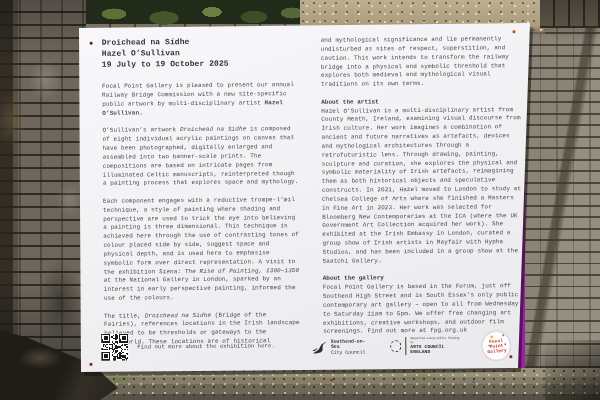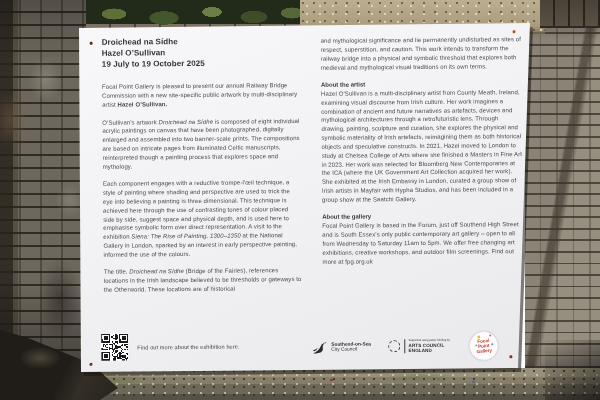--- a/index.html
+++ b/index.html
@@ -1,17 +1,17 @@
 <!DOCTYPE html>
 <html><head>
 <meta charset="utf-8">
 <style>
   html,body{margin:0;padding:0;background:#222;}
   .scene{position:relative;width:600px;height:400px;overflow:hidden;
-         font-family:Liberation Sans, sans-serif;background:#ffffff;}
+         font-family:Liberation Mono, monospace;background:#a21caf;}
 
   
   .left-wall{position:absolute;left:0;top:0;width:100px;height:400px;
     background:
       linear-gradient(to bottom, rgba(0,0,0,.25), rgba(0,0,0,0) 15%, rgba(0,0,0,0) 70%, rgba(0,0,0,.5)),
       repeating-linear-gradient(to bottom, rgba(38,34,28,0) 0 11px, rgba(38,34,28,.85) 11px 13px),
       repeating-linear-gradient(to right, rgba(45,40,34,0) 0 19px, rgba(45,40,34,.45) 19px 21px),
       linear-gradient(to right, #332d26 0 13px, #55503f 13px 18px, #6e675d 18px);
     background-color:#6e675d;}
   .left-wall-mottle{position:absolute;left:0;top:0;width:100px;height:400px;

